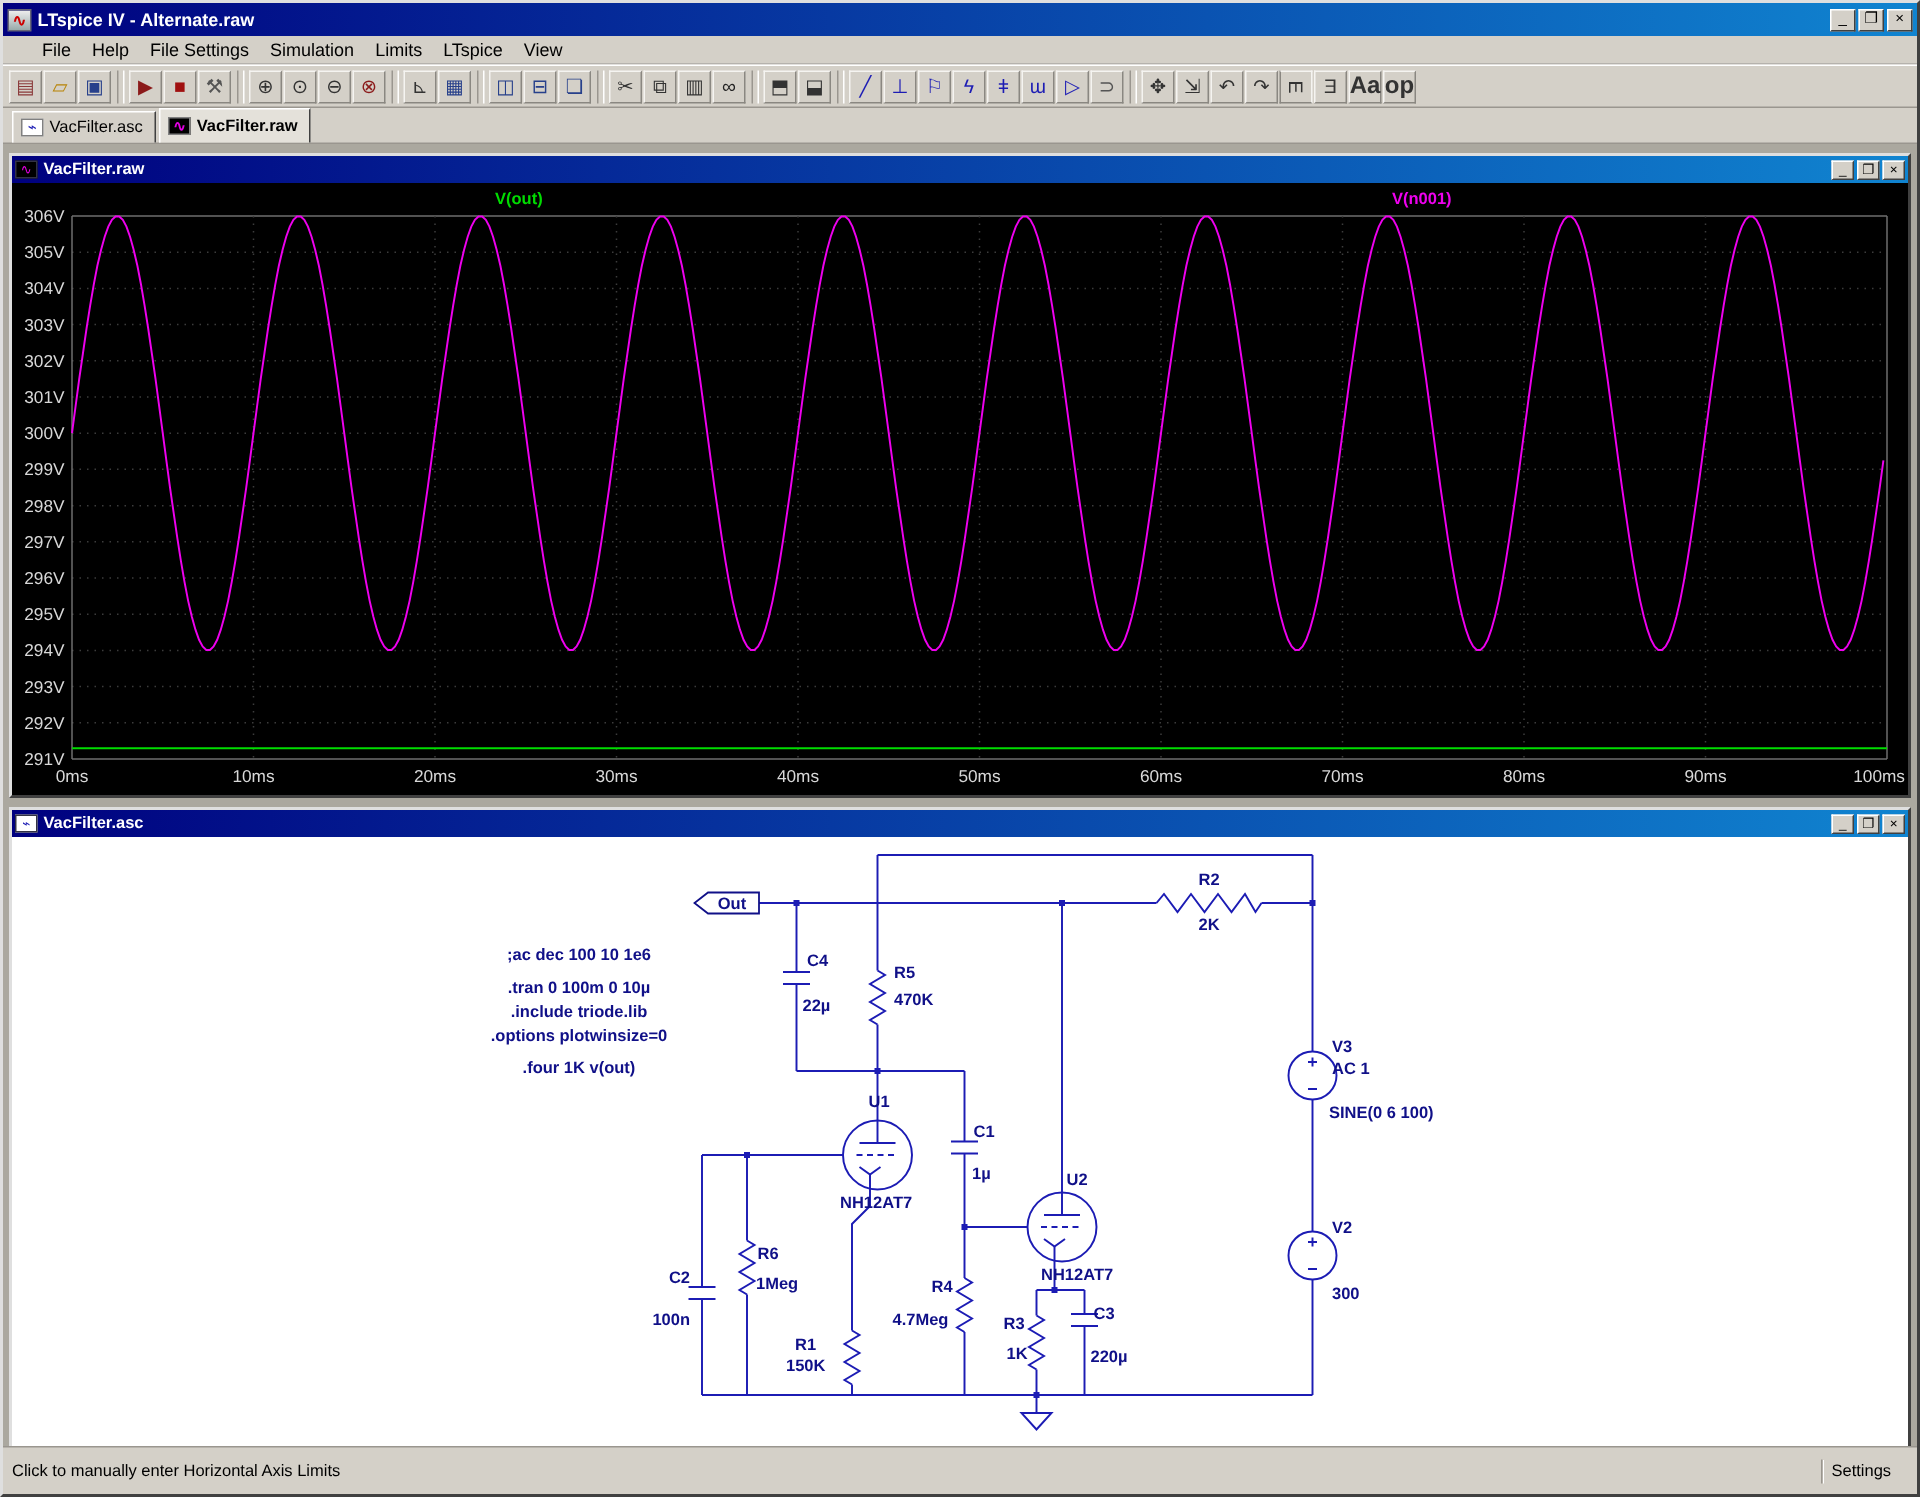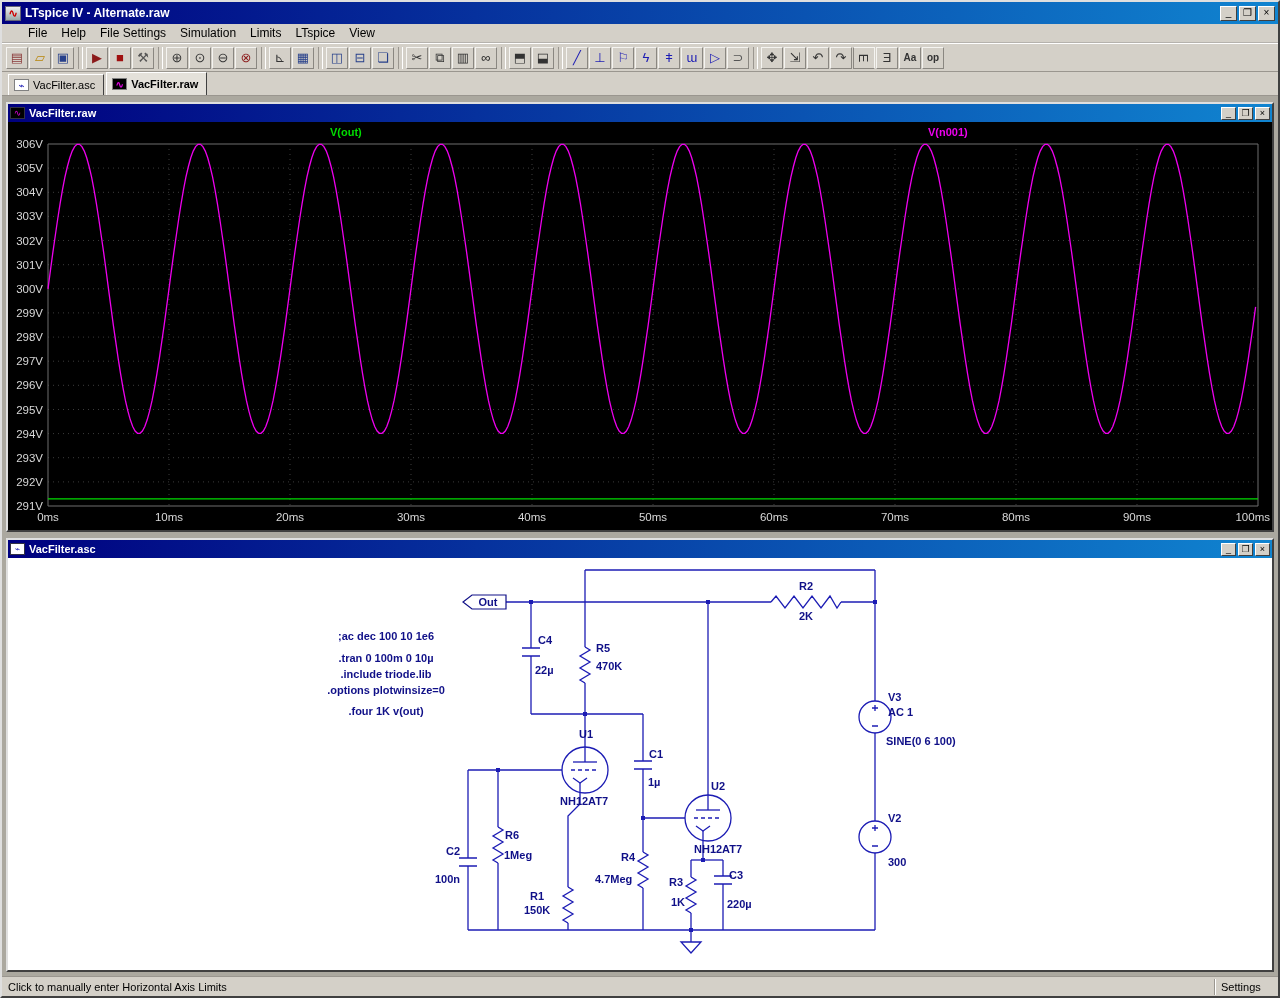--- a/index.html
+++ b/index.html
@@ -19,21 +19,21 @@
     font-size:10px;line-height:12px;text-align:center;color:#000;cursor:default;}
   .wbtn.sm{width:15px;height:13px;font-size:9px;line-height:10px;}
   
   .menubar{height:19px;display:flex;align-items:center;padding-left:19px;flex:0 0 auto;border-bottom:1px solid #b5b2ad;}
   .mitem{font-size:12px;padding:2px 7px;color:#000;}
   
   .toolbar{height:29px;display:flex;align-items:center;padding-left:4px;flex:0 0 auto;border-top:1px solid #fff;border-bottom:1px solid #9a968f;}
   .tbtn{width:22px;height:22px;display:inline-flex;align-items:center;justify-content:center;
     font-size:13px;border:1px solid;border-color:#f5f4f1 #8a8781 #8a8781 #f5f4f1;background:#d4d0c8;margin-right:1px;}
   .tbtn.rot90{transform:rotate(90deg);}
-  .tbtn.txt{font-size:10px;font-weight:bold;}
+  .tbtn.txt{font-size:16px;font-weight:bold;}
   .tsep{width:5px;height:22px;border-left:1px solid #9a968f;border-right:1px solid #fff;margin:0 3px;}
   
   .tabbar{height:24px;display:flex;align-items:flex-end;padding-left:6px;flex:0 0 auto;border-bottom:1px solid #9a968f;}
   .tab{display:inline-flex;align-items:center;gap:4px;font-size:11px;padding:3px 8px 3px 5px;margin-right:2px;
     background:#d4d0c8;border:1px solid;border-color:#fff #404040 #9a968f #fff;border-bottom:none;height:21px;}
   .tab.active{background:#e4e1da;font-weight:bold;height:23px;}
   .tabic{width:15px;height:12px;display:inline-flex;align-items:center;justify-content:center;font-size:10px;border:1px solid #808080;}
   .raw-ic{background:#000;color:#e400e4;}
   .asc-ic{background:#fff;color:#1c1cb4;}
   
@@ -43,21 +43,21 @@
   .cticon{width:15px;height:12px;display:inline-flex;align-items:center;justify-content:center;font-size:9px;margin-right:4px;border:1px solid #334;}
   .ctitle-text{color:#fff;font-size:11px;font-weight:bold;flex:1;}
   .cbtns{display:flex;gap:2px;}
   .plot{height:408px;background:#000;position:relative;}
   .schem{height:412px;background:#fff;position:relative;}
   .ylab,.xlab{font-size:11.5px;fill:#d8d8d8;}
   .leg{font-size:11px;font-weight:bold;}
   .sym{stroke:#1c1cb4;stroke-width:1.3;fill:none;}
   .slabel{font-size:11px;font-weight:600;fill:#101088;}
   
-  .statusbar{height:20px;flex:0 0 auto;border-top:1px solid #9a968f;display:flex;align-items:center;font-size:11px;background:#d4d0c8;}
+  .statusbar{height:32px;flex:0 0 auto;border-top:1px solid #9a968f;display:flex;align-items:center;font-size:11px;background:#d4d0c8;}
   .status-msg{flex:1;padding-left:6px;}
   .status-right{width:64px;border-left:1px solid #9a968f;box-shadow:1px 0 0 #fff inset;padding:2px 6px 2px 6px;text-align:left;}
 </style>
 </head>
 <body>
 
 <div class="app">
 
   <div class="titlebar">
     <span class="appicon">∿</span>

